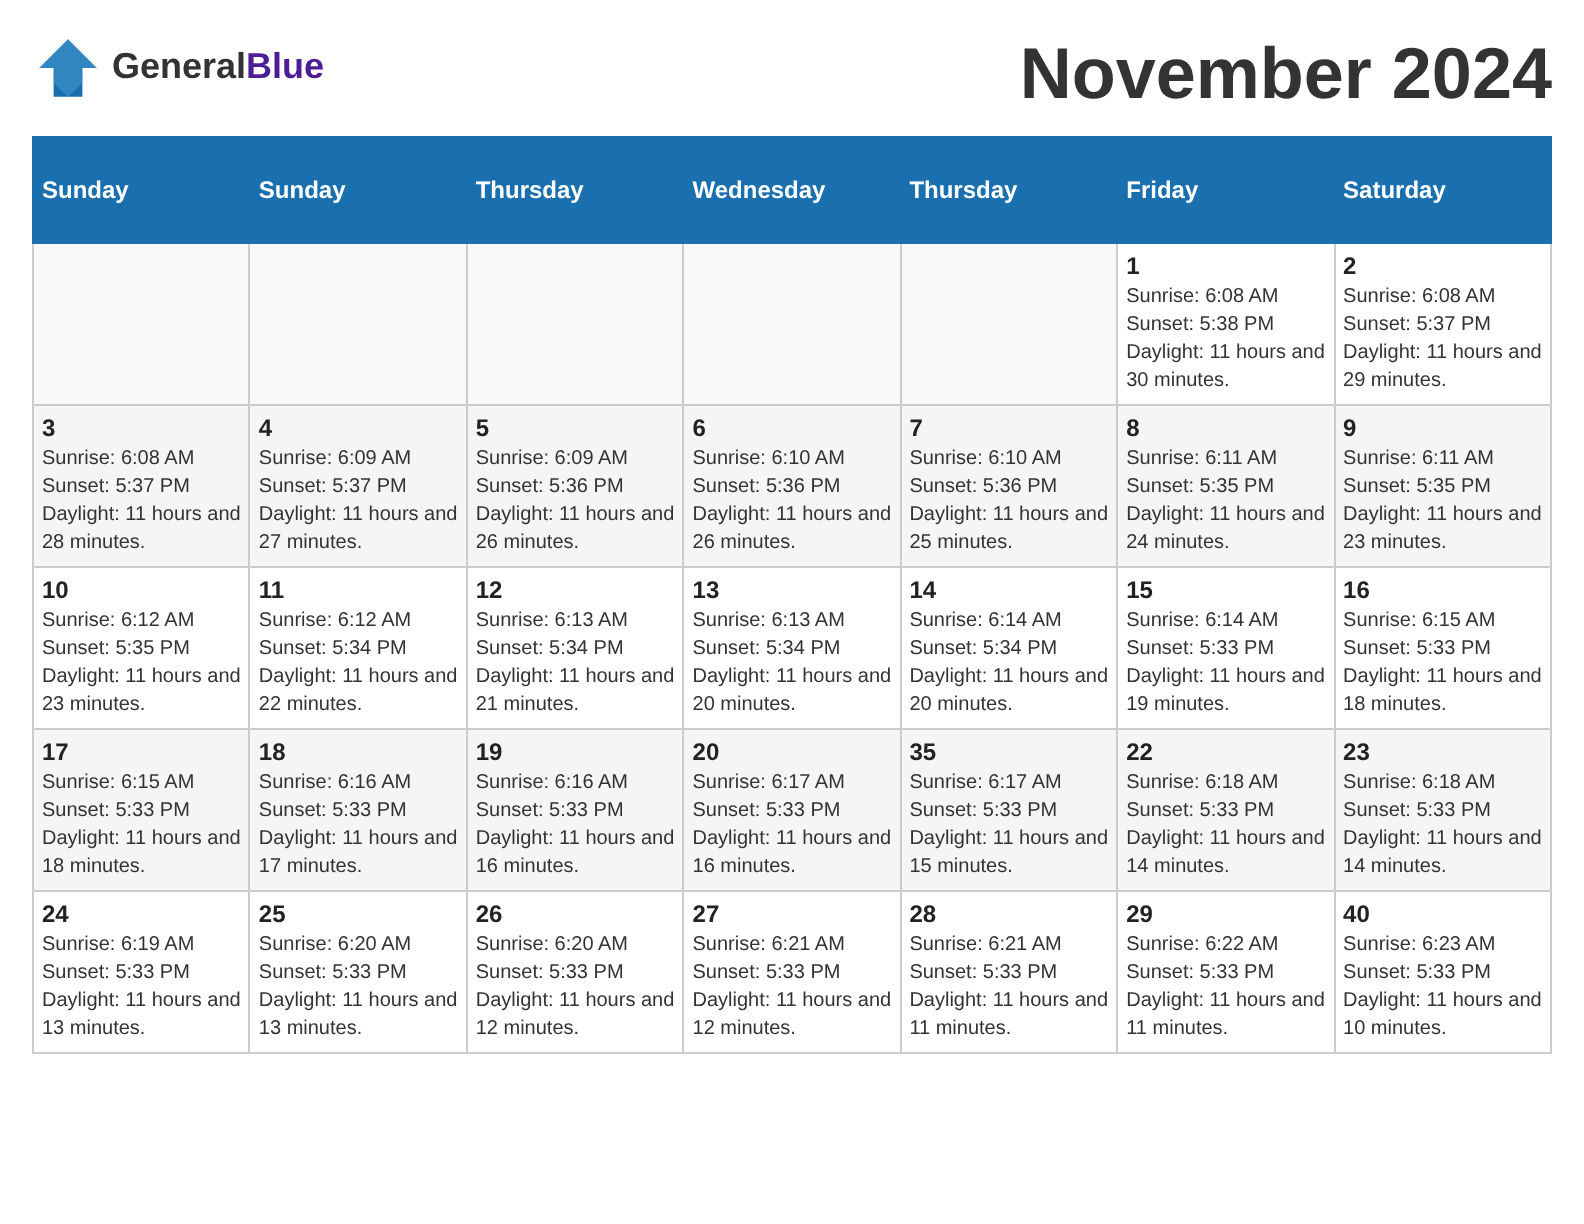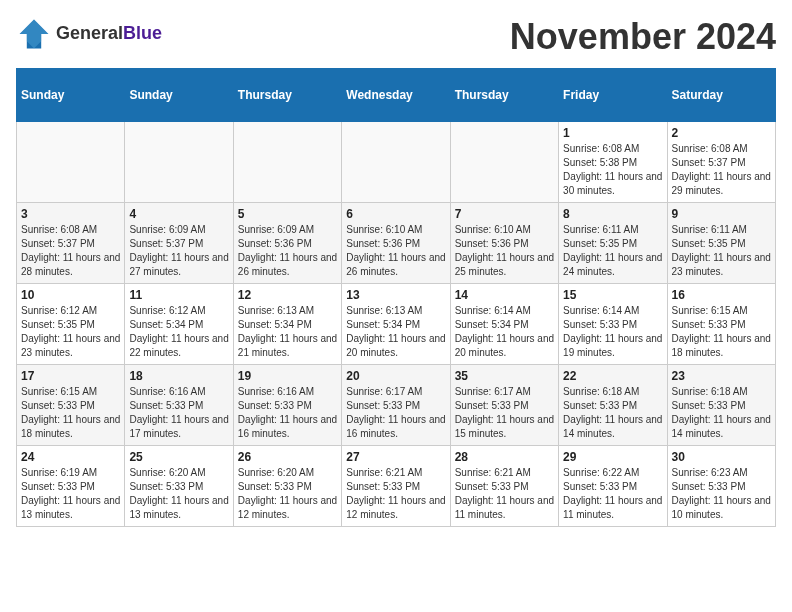--- a/index.html
+++ b/index.html
@@ -302,20 +302,20 @@
 Sunset: 5:33 PM
 Daylight: 11 hours and 11 minutes.</div>
         </td>
         <td>
           <div class="day-number">29</div>
           <div class="day-info" style="white-space: pre-line;">Sunrise: 6:22 AM
 Sunset: 5:33 PM
 Daylight: 11 hours and 11 minutes.</div>
         </td>
         <td>
-          <div class="day-number">30</div>
+          <div class="day-number">40</div>
           <div class="day-info" style="white-space: pre-line;">Sunrise: 6:23 AM
 Sunset: 5:33 PM
 Daylight: 11 hours and 10 minutes.</div>
         </td>
       </tr>
     </tbody>
 </table>
 
 </body></html>

